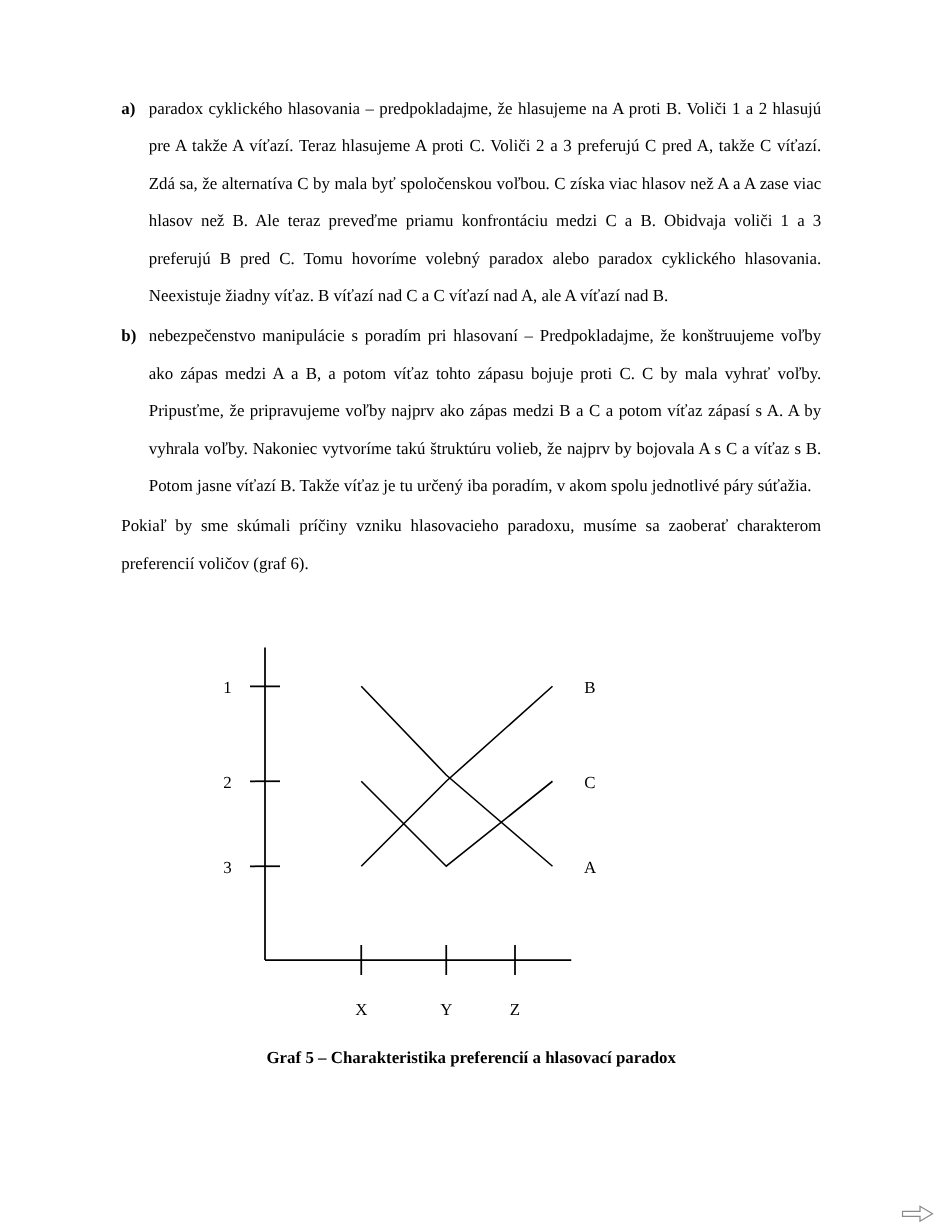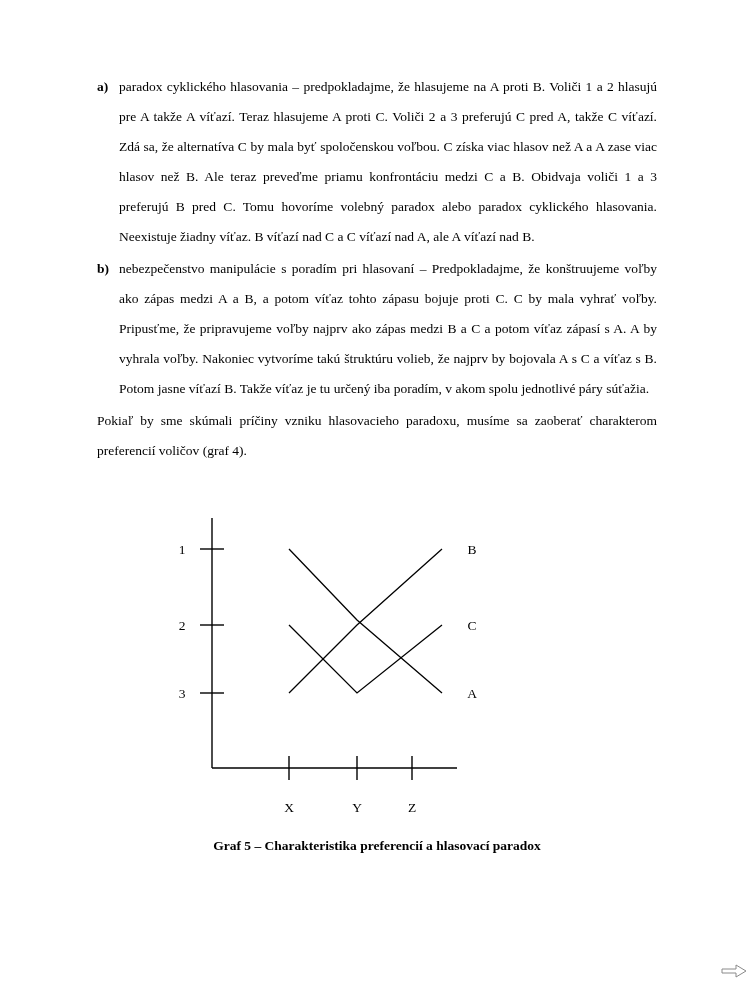--- a/index.html
+++ b/index.html
@@ -96,21 +96,21 @@
     <div class="list-item">
       <div class="marker">a)</div>
       <div class="para"><b>paradox cyklického hlasovania</b><span> – predpokladajme, že hlasujeme na A proti B. Voliči 1 a 2 hlasujú pre A takže A víťazí. Teraz hlasujeme A proti C. Voliči 2 a 3 preferujú C pred A, takže C víťazí. Zdá sa, že alternatíva C by mala byť spoločenskou voľbou. C získa viac hlasov než A a A zase viac hlasov než B. Ale teraz preveďme priamu konfrontáciu medzi C a B. Obidvaja voliči 1 a 3 preferujú B pred C. Tomu hovoríme volebný paradox alebo paradox cyklického hlasovania. Neexistuje žiadny víťaz. B víťazí nad C a C víťazí nad A, ale A víťazí nad B.</span></div>
     </div>
 
     <div class="list-item">
       <div class="marker">b)</div>
       <div class="para"><b>nebezpečenstvo manipulácie s poradím pri hlasovaní</b><span> – Predpokladajme, že konštruujeme voľby ako zápas medzi A a B, a potom víťaz tohto zápasu bojuje proti C. C by mala vyhrať voľby. Pripusťme, že pripravujeme voľby najprv ako zápas medzi B a C a potom víťaz zápasí s A. A by vyhrala voľby. Nakoniec vytvoríme takú štruktúru volieb, že najprv by bojovala A s C a víťaz s B. Potom jasne víťazí B. Takže víťaz je tu určený iba poradím, v akom spolu jednotlivé páry súťažia.</span></div>
     </div>
 
-    <div class="closing">Pokiaľ by sme skúmali príčiny vzniku hlasovacieho paradoxu, musíme sa zaoberať charakterom preferencií voličov (graf 4).</div>
+    <div class="closing">Pokiaľ by sme skúmali príčiny vzniku hlasovacieho paradoxu, musíme sa zaoberať charakterom preferencií voličov (graf 6).</div>
 
   </div>
 
   <div class="chart-wrap">
     <svg class="chart-svg" width="560" height="330" viewBox="0 0 560 330">
 
       <line x1="115" y1="18" x2="115" y2="268" stroke="#000" stroke-width="1.4"></line>
 
       <line x1="115" y1="268" x2="360" y2="268" stroke="#000" stroke-width="1.4"></line>
 

